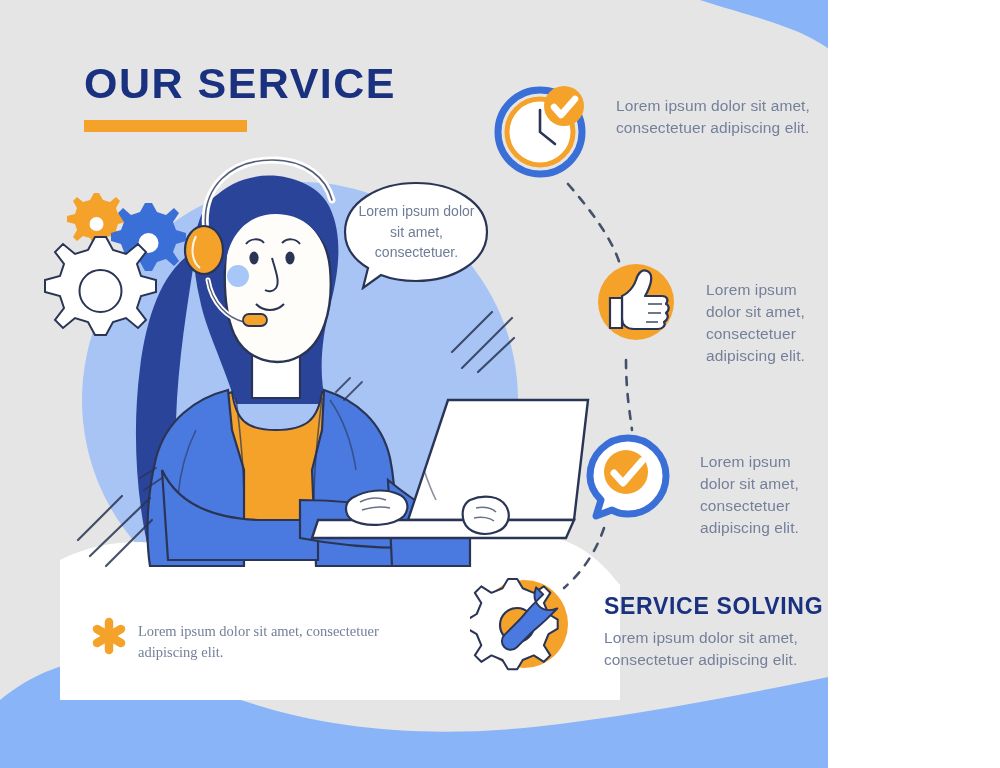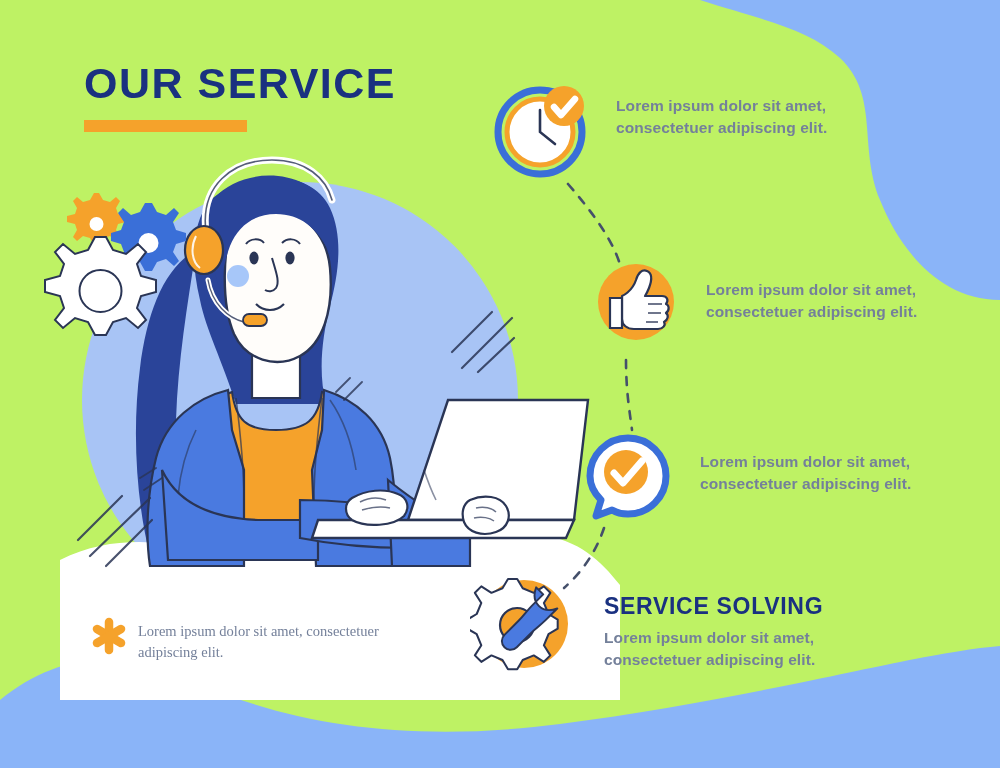--- a/index.html
+++ b/index.html
@@ -4,22 +4,22 @@
 <style>
   * { box-sizing: border-box; margin: 0; padding: 0; }
   html, body {
     width: 1000px; height: 768px;
     background: #ffffff;
     font-family: "Liberation Sans", sans-serif;
     overflow: hidden;
   }
   #stage {
     position: relative;
-    width: 1000px; height: 768px;
-    background: #bef264;
+    width: 828px; height: 768px;
+    background: #e5e5e5;
     overflow: hidden;
   }
   .layer-bg { position: absolute; inset: 0; width: 1000px; height: 768px; }
   .layer-art { position: absolute; inset: 0; width: 1000px; height: 768px; pointer-events: none; }
 
   
   #title-block { position: absolute; left: 84px; top: 62px; }
   #page-title {
     font-size: 43px;
     font-weight: 700;
@@ -53,21 +53,20 @@
     line-height: 1.05;
     white-space: nowrap;
   }
   .feature-desc {
     margin-top: 9px;
     font-size: 15.5px;
     line-height: 1.42;
     color: #74809a;
     white-space: pre-line;
     letter-spacing: 0.1px;
-    font-weight: bold;
   }
 
   #feature-0 { left: 492px; top: 80px; }
   #feature-0 .feature-text { margin-left: 24px; padding-top: 6px; }
   #feature-1 { left: 592px; top: 258px; }
   #feature-1 .feature-text { margin-left: 26px; padding-top: 12px; }
   #feature-2 { left: 582px; top: 430px; }
   #feature-2 .feature-text { margin-left: 26px; padding-top: 12px; }
   #feature-3 { left: 470px; top: 570px; }
   #feature-3 .feature-text { margin-left: 26px; padding-top: 24px; }
@@ -228,20 +227,27 @@
       <path d="M626,360 C626,392 630,414 632,430"></path>
       <path d="M604,528 C596,552 582,572 564,588"></path>
     </g>
   </svg>
 
   <div id="title-block">
     <div id="page-title">OUR SERVICE</div>
     <div id="title-underline"></div>
   </div>
 
+  <div id="speech-bubble">
+    <svg width="151" height="110" viewBox="0 0 151 110">
+      <path d="M75,3 C112,3 146,22 146,52 C146,82 112,101 75,101 C62,101 50,99 40,95
+               L22,108 L27,88 C12,79 4,66 4,52 C4,22 38,3 75,3 Z" fill="#ffffff" stroke="#2a3555" stroke-width="2.2"></path>
+    </svg>
+    <div id="speech-bubble-text">Lorem ipsum dolor sit amet, consectetuer.</div>
+  </div>
 
   <div class="feature" id="feature-0">
     <div class="feature-icon">
       <svg width="100" height="100" viewBox="0 0 100 100">
         <circle cx="48" cy="52" r="42" fill="none" stroke="#3a6fd8" stroke-width="7"></circle>
         <circle cx="48" cy="52" r="33" fill="#ffffff" stroke="#f5a22b" stroke-width="5"></circle>
         <path d="M48,30 L48,52 L63,64" fill="none" stroke="#2a3555" stroke-width="2.6" stroke-linecap="round"></path>
         <circle cx="72" cy="26" r="20" fill="#f5a22b"></circle>
         <path d="M62,27 l7,8 l14,-16" fill="none" stroke="#ffffff" stroke-width="6.5" stroke-linecap="round" stroke-linejoin="round"></path>
       </svg>

